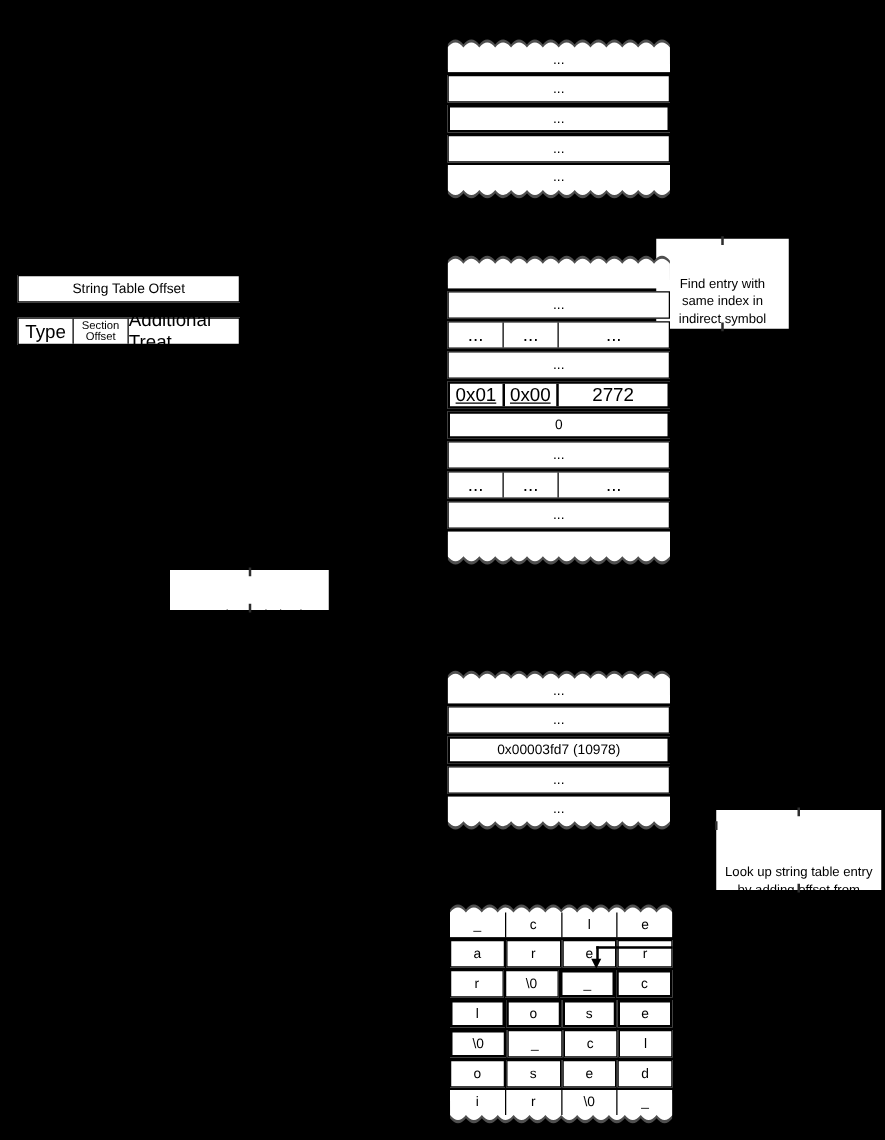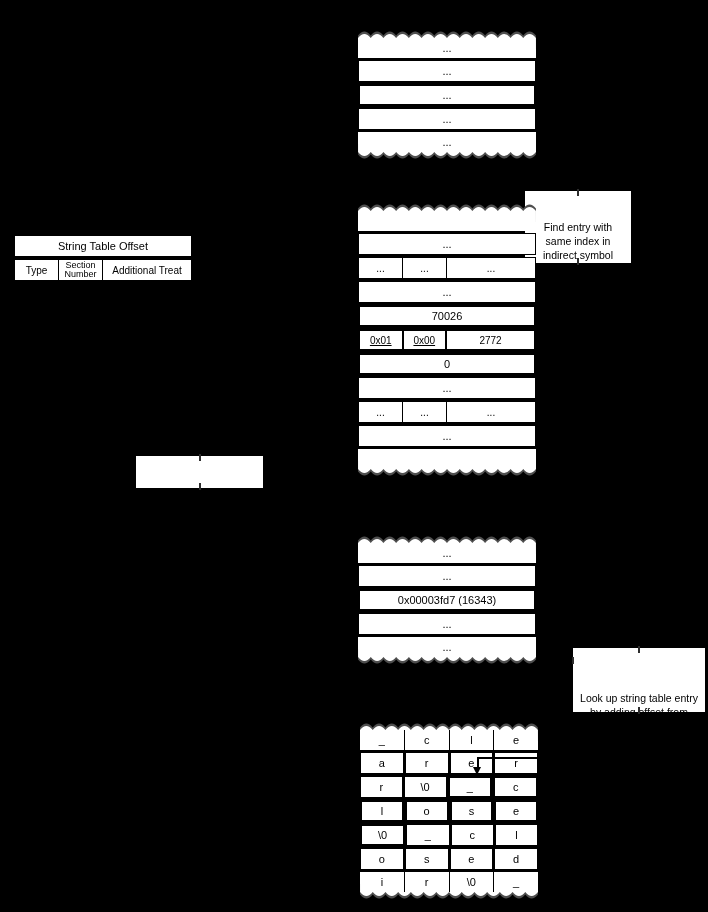--- a/index.html
+++ b/index.html
@@ -6,21 +6,21 @@
   #canvas{position:relative;width:708px;height:912px;background:#000;overflow:hidden;
           font-family:"Liberation Sans",sans-serif;color:#000;}
 
   
   .tbl{position:absolute;display:flex;flex-direction:column;gap:2px;width:178px;}
   .row{height:22px;background:#fff;border:1.2px solid #000;box-sizing:border-box;
        display:flex;align-items:center;justify-content:center;font-size:11px;}
   .row.hl{border-width:2.4px;}
   .row.split{padding:0;justify-content:stretch;}
   .split .c{display:flex;align-items:center;justify-content:center;height:100%;
-            box-sizing:border-box;font-size:10px;}
+            box-sizing:border-box;font-size:15px;}
   .split .c1,.split .c2{width:25%;border-right:1.4px solid #000;}
   .split .c3{width:50%;}
   .row.hl .c1,.row.hl .c2{border-right-width:2.4px;text-decoration:underline;}
 
   
   .wavy{position:relative;height:28px;}
   .shape{position:absolute;left:0;top:0;width:178px;height:28px;}
   .wtop .shape{clip-path:path('M0 28L0 8q6.36 -8 12.71 0q6.36 -8 12.71 0q6.36 -8 12.71 0q6.36 -8 12.71 0q6.36 -8 12.71 0q6.36 -8 12.71 0q6.36 -8 12.71 0q6.36 -8 12.71 0q6.36 -8 12.71 0q6.36 -8 12.71 0q6.36 -8 12.71 0q6.36 -8 12.71 0q6.36 -8 12.71 0q6.36 -8 12.71 0L178 28Z');}
   .wbot .shape{clip-path:path('M0 0L178 0L178 20q-6.36 8 -12.71 0q-6.36 8 -12.71 0q-6.36 8 -12.71 0q-6.36 8 -12.71 0q-6.36 8 -12.71 0q-6.36 8 -12.71 0q-6.36 8 -12.71 0q-6.36 8 -12.71 0q-6.36 8 -12.71 0q-6.36 8 -12.71 0q-6.36 8 -12.71 0q-6.36 8 -12.71 0q-6.36 8 -12.71 0q-6.36 8 -12.71 0Z');}
   .rim{background:#4f4f4f;}
@@ -38,22 +38,22 @@
        border-right:1px solid #000;box-sizing:border-box;}
   .wch:last-child{border-right:none;}
 
   
   .crow{display:flex;gap:1px;height:22px;}
   .ch{flex:1;background:#fff;border:1px solid #000;box-sizing:border-box;
       display:flex;align-items:center;justify-content:center;font-size:11px;}
   .ch.hl{border-width:2.4px;}
 
   
-  #legend{position:absolute;left:14px;top:235px;width:178px;display:flex;
-          flex-direction:column;gap:2px;}
+  #legend{position:absolute;left:14px;top:220px;width:178px;display:flex;
+          flex-direction:column;gap:12px;}
   #legend .row{border-width:1.2px;}
   #legend .sec{font-size:9px;line-height:9.5px;text-align:center;}
 
   
   .note{position:absolute;background:#fff;font-size:10.5px;line-height:14px;
         text-align:center;white-space:pre-line;box-sizing:border-box;padding:1px;}
   .tick{position:absolute;width:2px;height:7px;background:#2d2d2d;left:50%;margin-left:-1px;}
   .tick.t{top:-2px;} .tick.b{bottom:-2px;}
   .tick.l{left:-1px;margin-left:0;top:9px;}
 
@@ -68,21 +68,21 @@
 <body>
 
 <div id="canvas">
 
   <div id="legend">
     <div class="row">
       <span>String Table Offset</span>
     </div>
     <div class="row split">
       <div class="c c1">Type</div>
-      <div class="c c2 sec">Section Number</div>
+      <div class="c c2 sec">Section Offset</div>
       <div class="c c3">Additional Treat</div>
     </div>
   </div>
 
   <div class="tbl" style="left:358px;top:30px;">
     <div class="wavy wtop">
       <div class="shape rim"></div>
       <div class="shape fill"></div>
       <div class="lbl">...</div>
     </div>
@@ -120,23 +120,20 @@
         <span>...</span>
       </div>
     <div class="row split">
       <div class="c c1">...</div>
       <div class="c c2">...</div>
       <div class="c c3">...</div>
     </div>
     <div class="row">
         <span>...</span>
       </div>
-    <div class="row hl">
-        <span>70026</span>
-      </div>
     <div class="row split hl">
       <div class="c c1">0x01</div>
       <div class="c c2">0x00</div>
       <div class="c c3">2772</div>
     </div>
     <div class="row hl">
         <span>0</span>
       </div>
     <div class="row">
         <span>...</span>
@@ -165,21 +162,21 @@
   <div class="tbl" style="left:358px;top:535px;">
     <div class="wavy wtop">
       <div class="shape rim"></div>
       <div class="shape fill"></div>
       <div class="lbl">...</div>
     </div>
     <div class="row">
         <span>...</span>
       </div>
     <div class="row hl">
-        <span>0x00003fd7 (16343)</span>
+        <span>0x00003fd7 (10978)</span>
       </div>
     <div class="row">
         <span>...</span>
       </div>
     <div class="wavy wbot">
       <div class="shape rim"></div>
       <div class="shape fill"></div>
       <div class="lbl">...</div>
     </div>
   </div>

